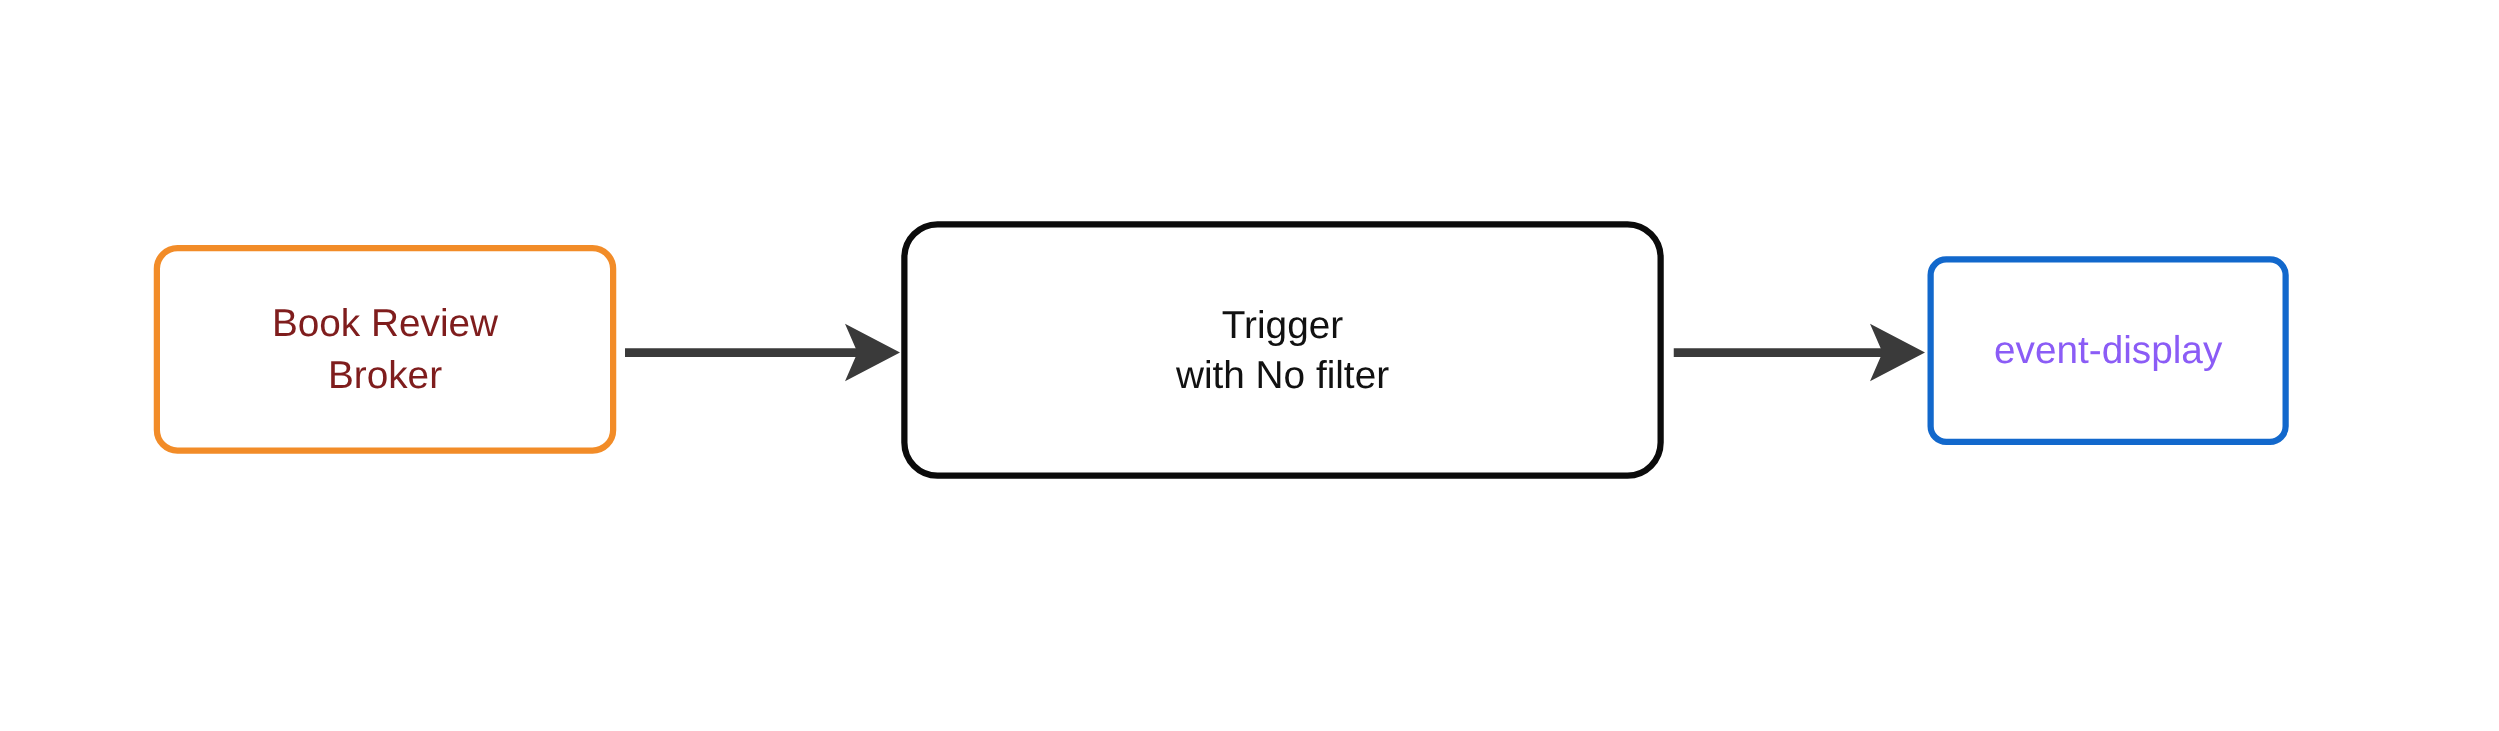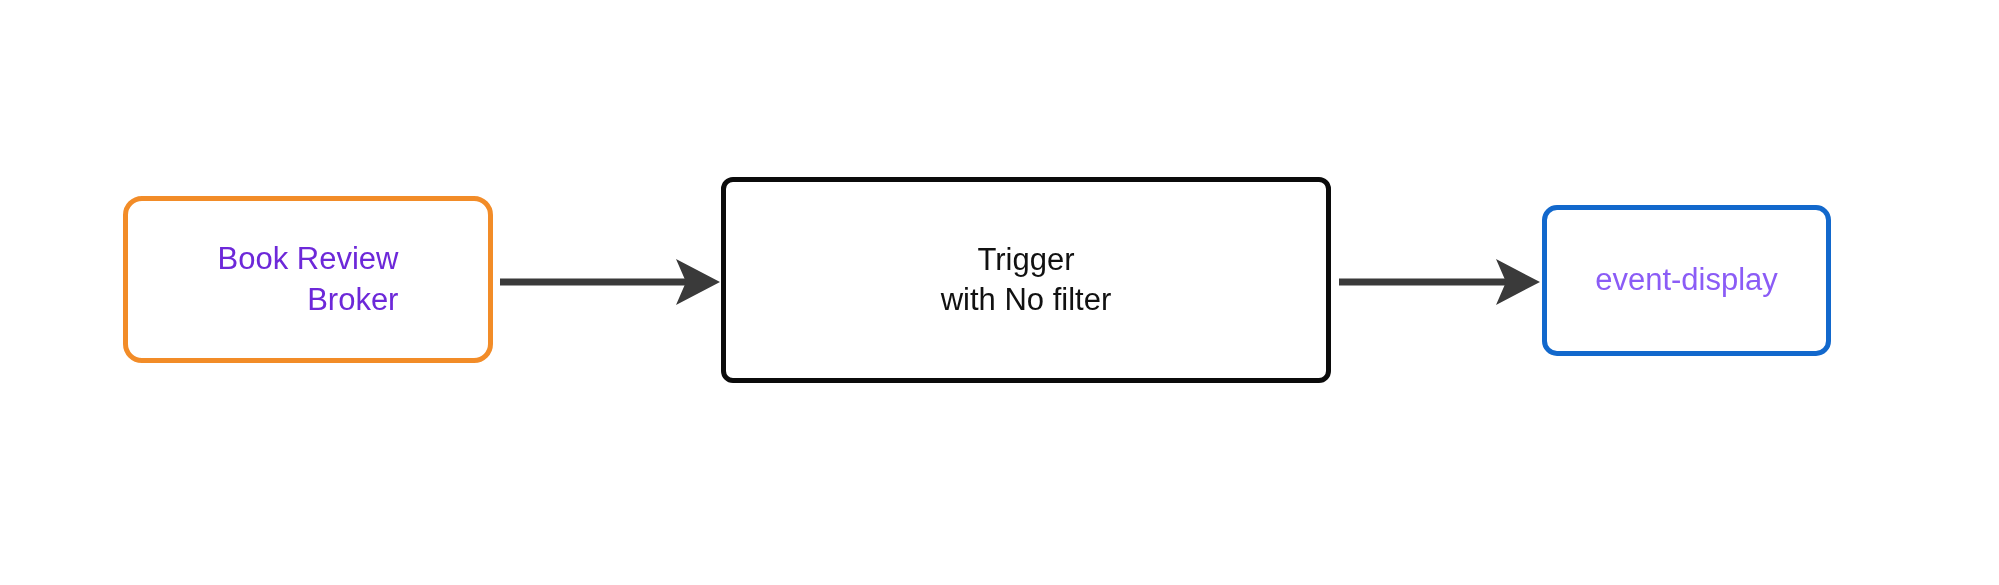--- a/index.html
+++ b/index.html
@@ -34,33 +34,32 @@
   }
 
   
   #node-source {
     left: 123px;
     top: 196px;
     width: 370px;
     height: 167px;
     border: 5px solid #F28C28;
     border-radius: 19px;
-    color: #6d28d9;
+    color: #7f1d1d;
     font-size: 31px;
-    text-align: right;
   }
 
   
   #node-trigger {
     left: 721px;
     top: 177px;
     width: 610px;
     height: 206px;
     border: 5px solid #0b0b0b;
-    border-radius: 12px;
+    border-radius: 29px;
     color: #111111;
     font-size: 31px;
   }
 
   
   #node-sink {
     left: 1542px;
     top: 205px;
     width: 289px;
     height: 151px;

